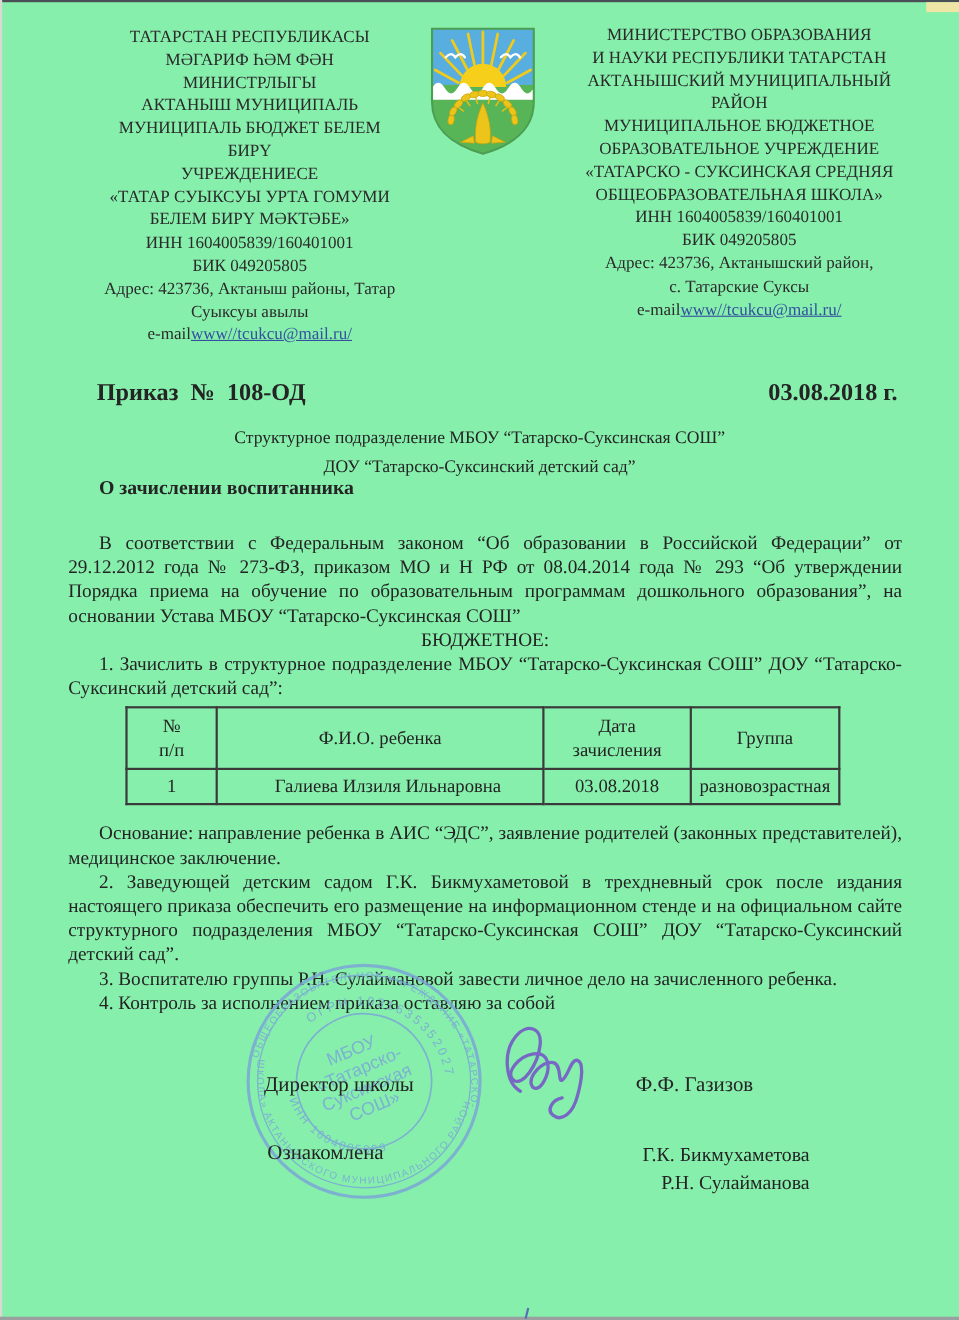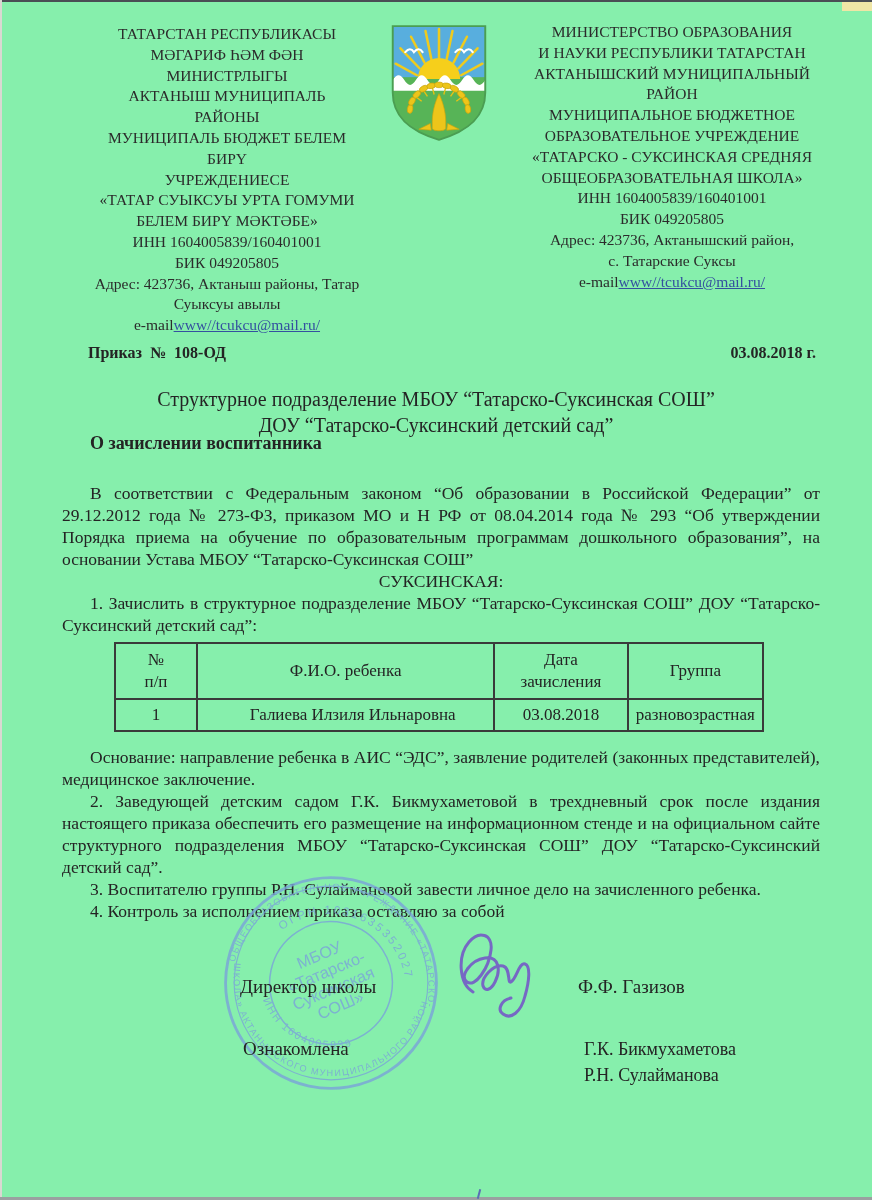--- a/index.html
+++ b/index.html
@@ -21,23 +21,23 @@
   .bottom-tick { position:absolute; bottom:1px; left:478px; width:2px; height:10px; background:#5a6fb5; transform:rotate(14deg); }
 
   
   .col { position:absolute; text-align:center; font-size:15.5px; line-height:20.8px; color:#2b2b2b; }
   .col-left  { left:62px;  top:24px; width:330px; }
   .col-right { left:486px; top:22px; width:372px; }
   .col a { color:#34509f; text-decoration:underline;text-align:center; }
   .emblem { position:absolute; left:386px; top:18px; width:106px; height:128px; }
 
   
-  .order-line { position:absolute; top:344px; left:88px; right:56px; display:flex; justify-content:space-between; font-weight:bold; font-size:16px; }
+  .order-line { position:absolute; top:344px; left:88px; right:56px; display:flex; justify-content:space-between; font-weight:bold; font-size:22px; }
   .order-line span { white-space:pre; }
-  .subtitle { position:absolute; top:386px; left:0; width:872px; text-align:center; font-size:20px; line-height:26px; }
+  .subtitle { position:absolute; top:386px; left:0; width:872px; text-align:center; font-size:16px; line-height:26px; }
   .doc-heading { position:absolute; top:433px; left:90px; font-weight:bold; font-size:18px; }
 
   
   .main { position:absolute; top:482px; left:62px; width:758px; font-size:17.5px; line-height:22px; text-align:justify; }
   .main p.ind { text-indent:28px; }
   .center-line { text-align:center; }
 
   table.enroll { border-collapse:collapse; margin:6px 0 0 52px; width:650px; font-size:17px; text-align:center; }
   table.enroll th, table.enroll td { border:2px solid #3a3a3a; font-weight:normal; vertical-align:middle; }
   table.enroll th { height:56px; white-space:pre-line; line-height:22px; }
@@ -48,42 +48,41 @@
   table.enroll .c3 { width:132px; }
   table.enroll td.name-cell { text-align:center; padding-left:14px; }
   .after-table { margin-top:14px; }
 
   
   .stamp { position:absolute; left:216px; top:868px; width:230px; height:230px; transform:rotate(12deg); opacity:.82; }
   .sig-label { position:absolute; font-size:19px; color:#242424; }
   .lab-director { left:240px; top:976px; }
   .lab-gazizov { left:578px; top:976px; }
   .lab-oznak { left:243px; top:1038px; }
-  .ack-names { position:absolute; left:584px; top:1036px; font-size:18px; line-height:26px; }
+  .ack-names { position:absolute; left:584px; top:1036px; font-size:18px; line-height:26px;text-align:right; }
   .handsign { position:absolute; left:445px; top:926px; width:118px; height:98px; }
 
   .stamp text { font-family:"Liberation Sans", sans-serif; fill:#7ba5d8; }
 </style>
 </head>
 <body>
 
 <div class="page">
 
   <div class="edge-top"></div>
   <div class="edge-left"></div>
   <div class="edge-bottom"></div>
   <div class="corner-yellow"></div>
   <div class="bottom-tick"></div>
 
   <div class="col col-left">
     <div>ТАТАРСТАН РЕСПУБЛИКАСЫ</div>
     <div>МӘГАРИФ ҺӘМ ФӘН</div>
     <div>МИНИСТРЛЫГЫ</div>
     <div>АКТАНЫШ  МУНИЦИПАЛЬ</div>
-    <div>РАЙОНЫ</div>
     <div>МУНИЦИПАЛЬ БЮДЖЕТ  БЕЛЕМ</div>
     <div>БИРҮ</div>
     <div>УЧРЕЖДЕНИЕСЕ</div>
     <div>«ТАТАР СУЫКСУЫ УРТА ГОМУМИ</div>
     <div>БЕЛЕМ БИРҮ МӘКТӘБЕ»</div>
     <div>ИНН 1604005839/160401001</div>
     <div>БИК 049205805</div>
     <div>Адрес: 423736,  Актаныш районы, Татар</div>
     <div>Суыксуы авылы</div>
     <div><span>e-mail</span><a href="#">www//tcukcu@mail.ru/</a></div>
@@ -166,21 +165,21 @@
 
   <div class="subtitle">
     <div>Структурное подразделение МБОУ “Татарско-Суксинская СОШ”</div>
     <div>ДОУ “Татарско-Суксинский детский сад”</div>
   </div>
 
   <div class="doc-heading">О зачислении воспитанника</div>
 
   <div class="main">
     <p class="ind">В соответствии с Федеральным законом “Об образовании в Российской Федерации” от 29.12.2012 года № 273-ФЗ, приказом МО и Н РФ от 08.04.2014 года № 293 “Об утверждении Порядка приема на обучение по образовательным программам дошкольного образования”, на основании Устава МБОУ “Татарско-Суксинская СОШ”</p>
-    <p class="center-line">СУКСИНСКАЯ:</p>
+    <p class="center-line">БЮДЖЕТНОЕ:</p>
     <p class="ind">1. Зачислить в структурное подразделение МБОУ “Татарско-Суксинская СОШ” ДОУ “Татарско-Суксинский детский сад”:</p>
 
     <table class="enroll">
       <tbody>
           <tr>
         <th class="c0">№
 п/п</th>
         <th class="c1">Ф.И.О.  ребенка</th>
         <th class="c2">Дата
 зачисления</th>

